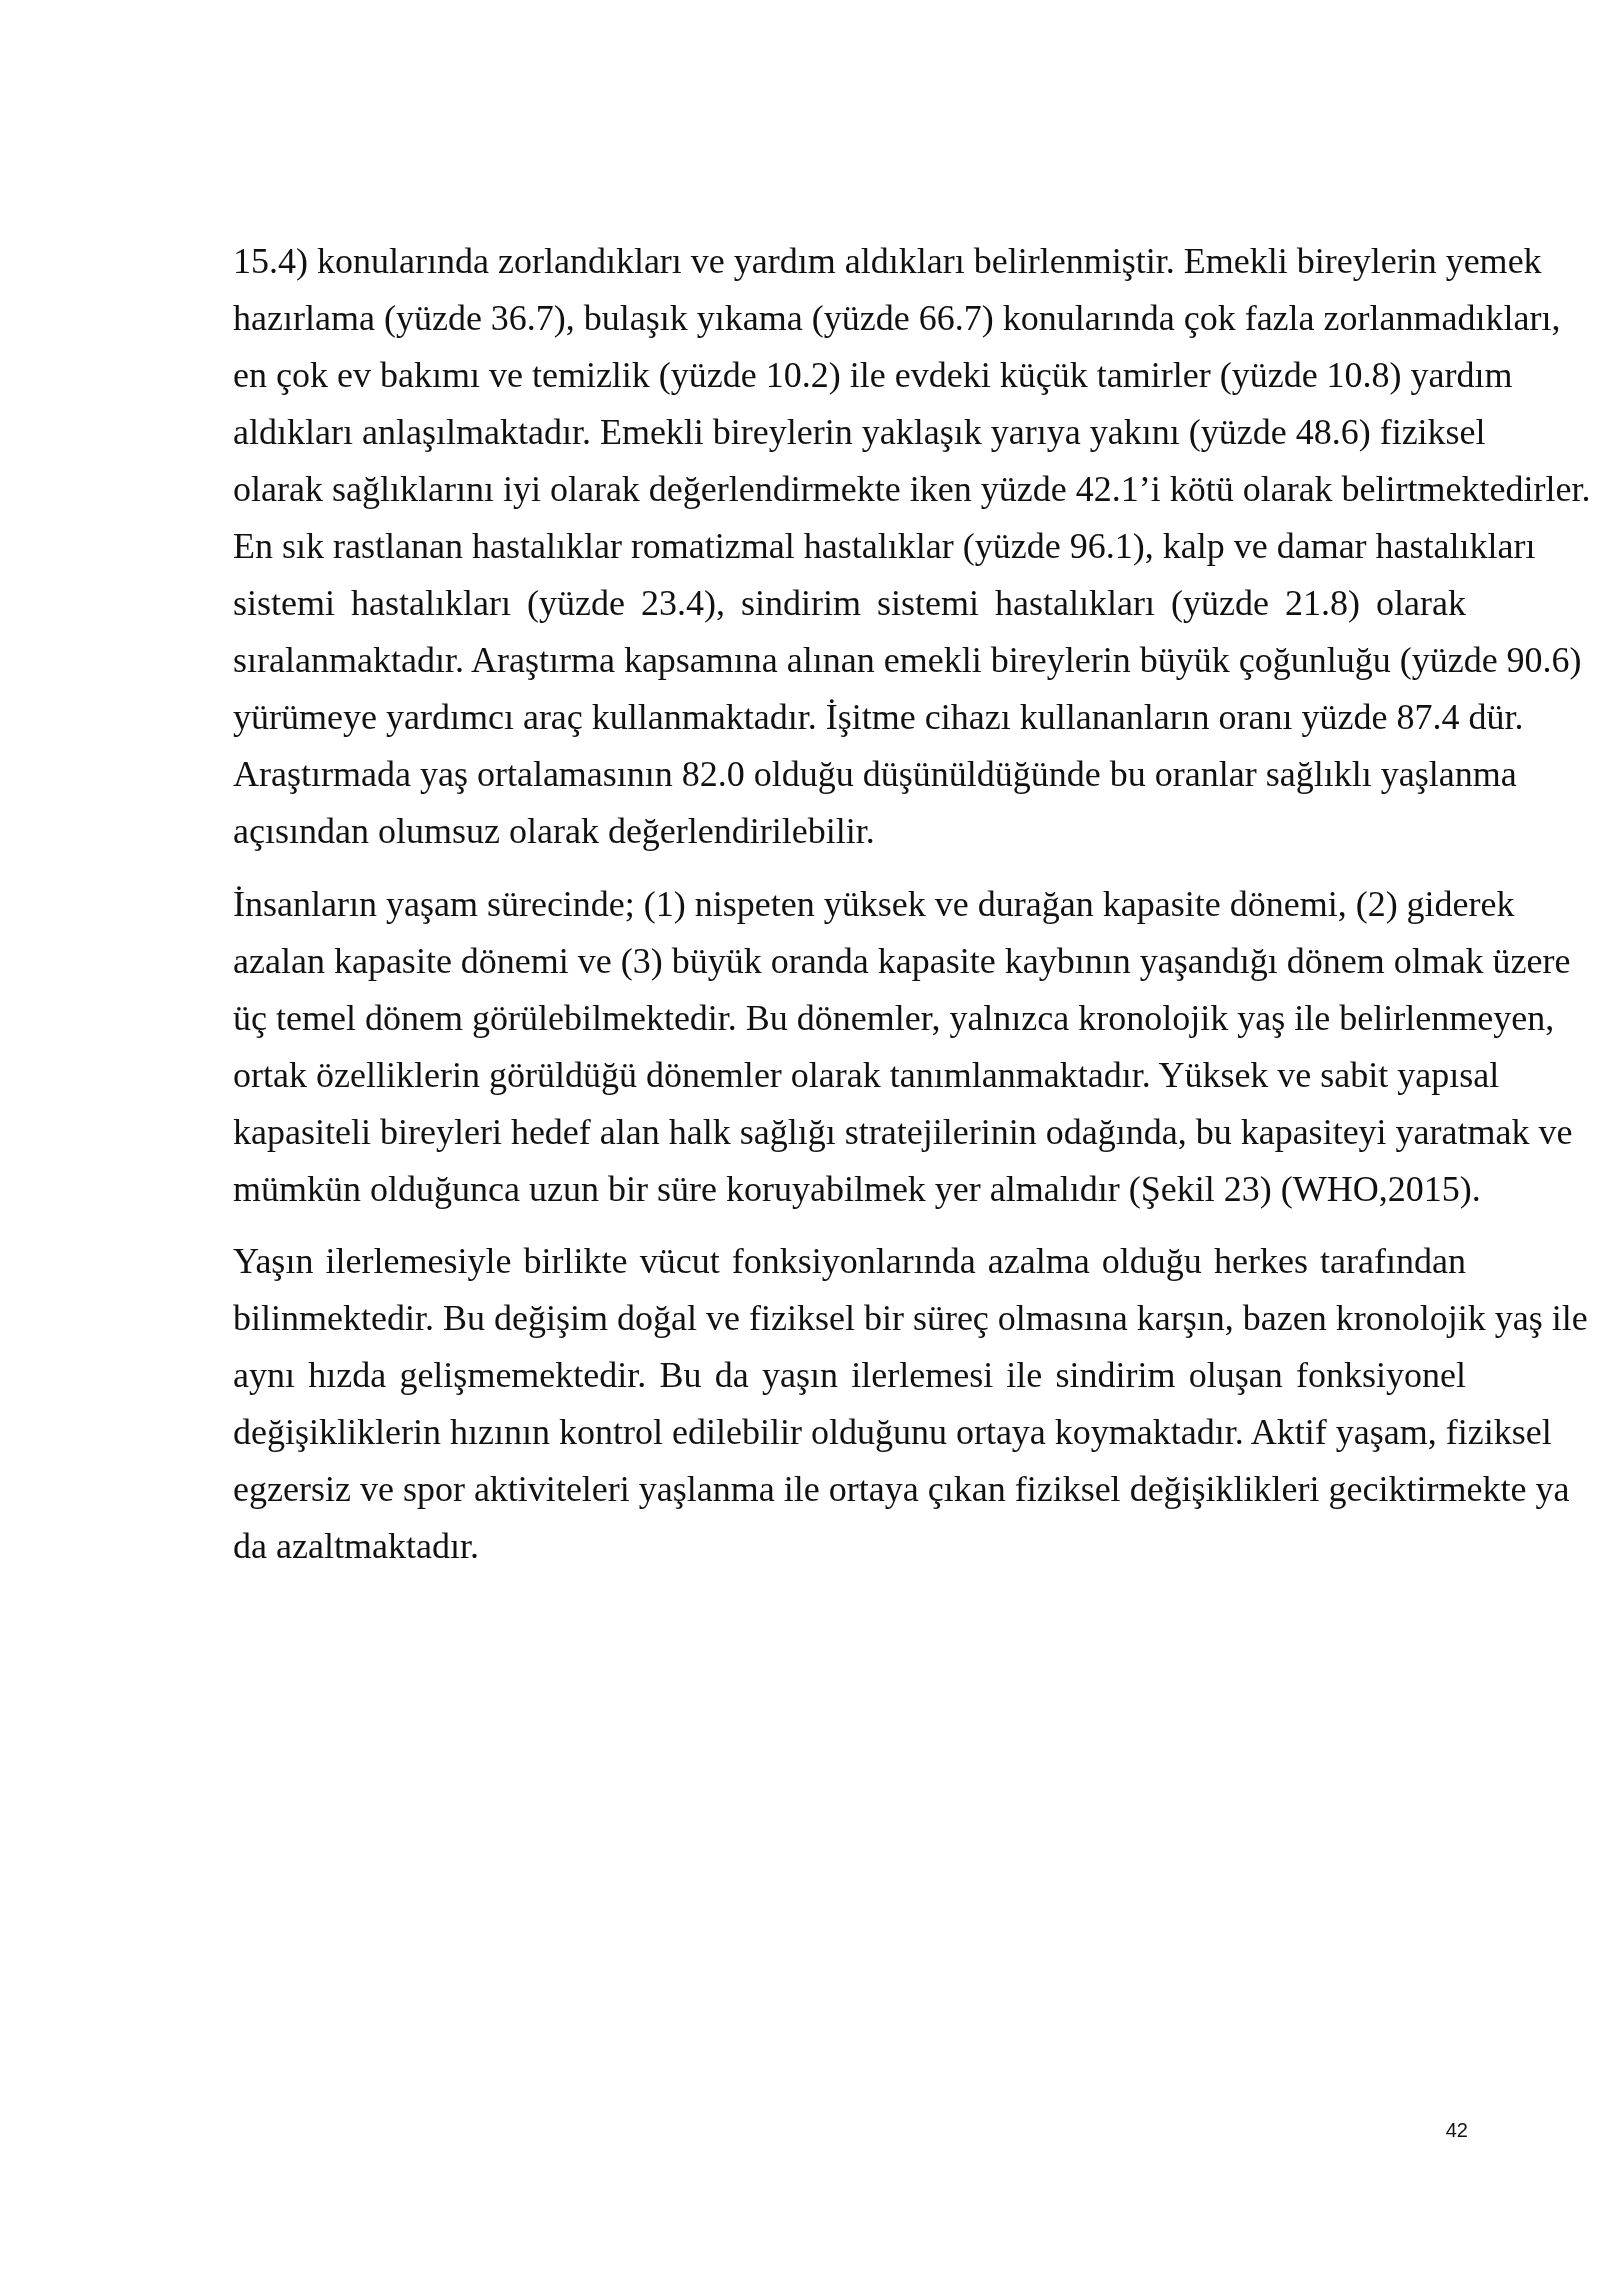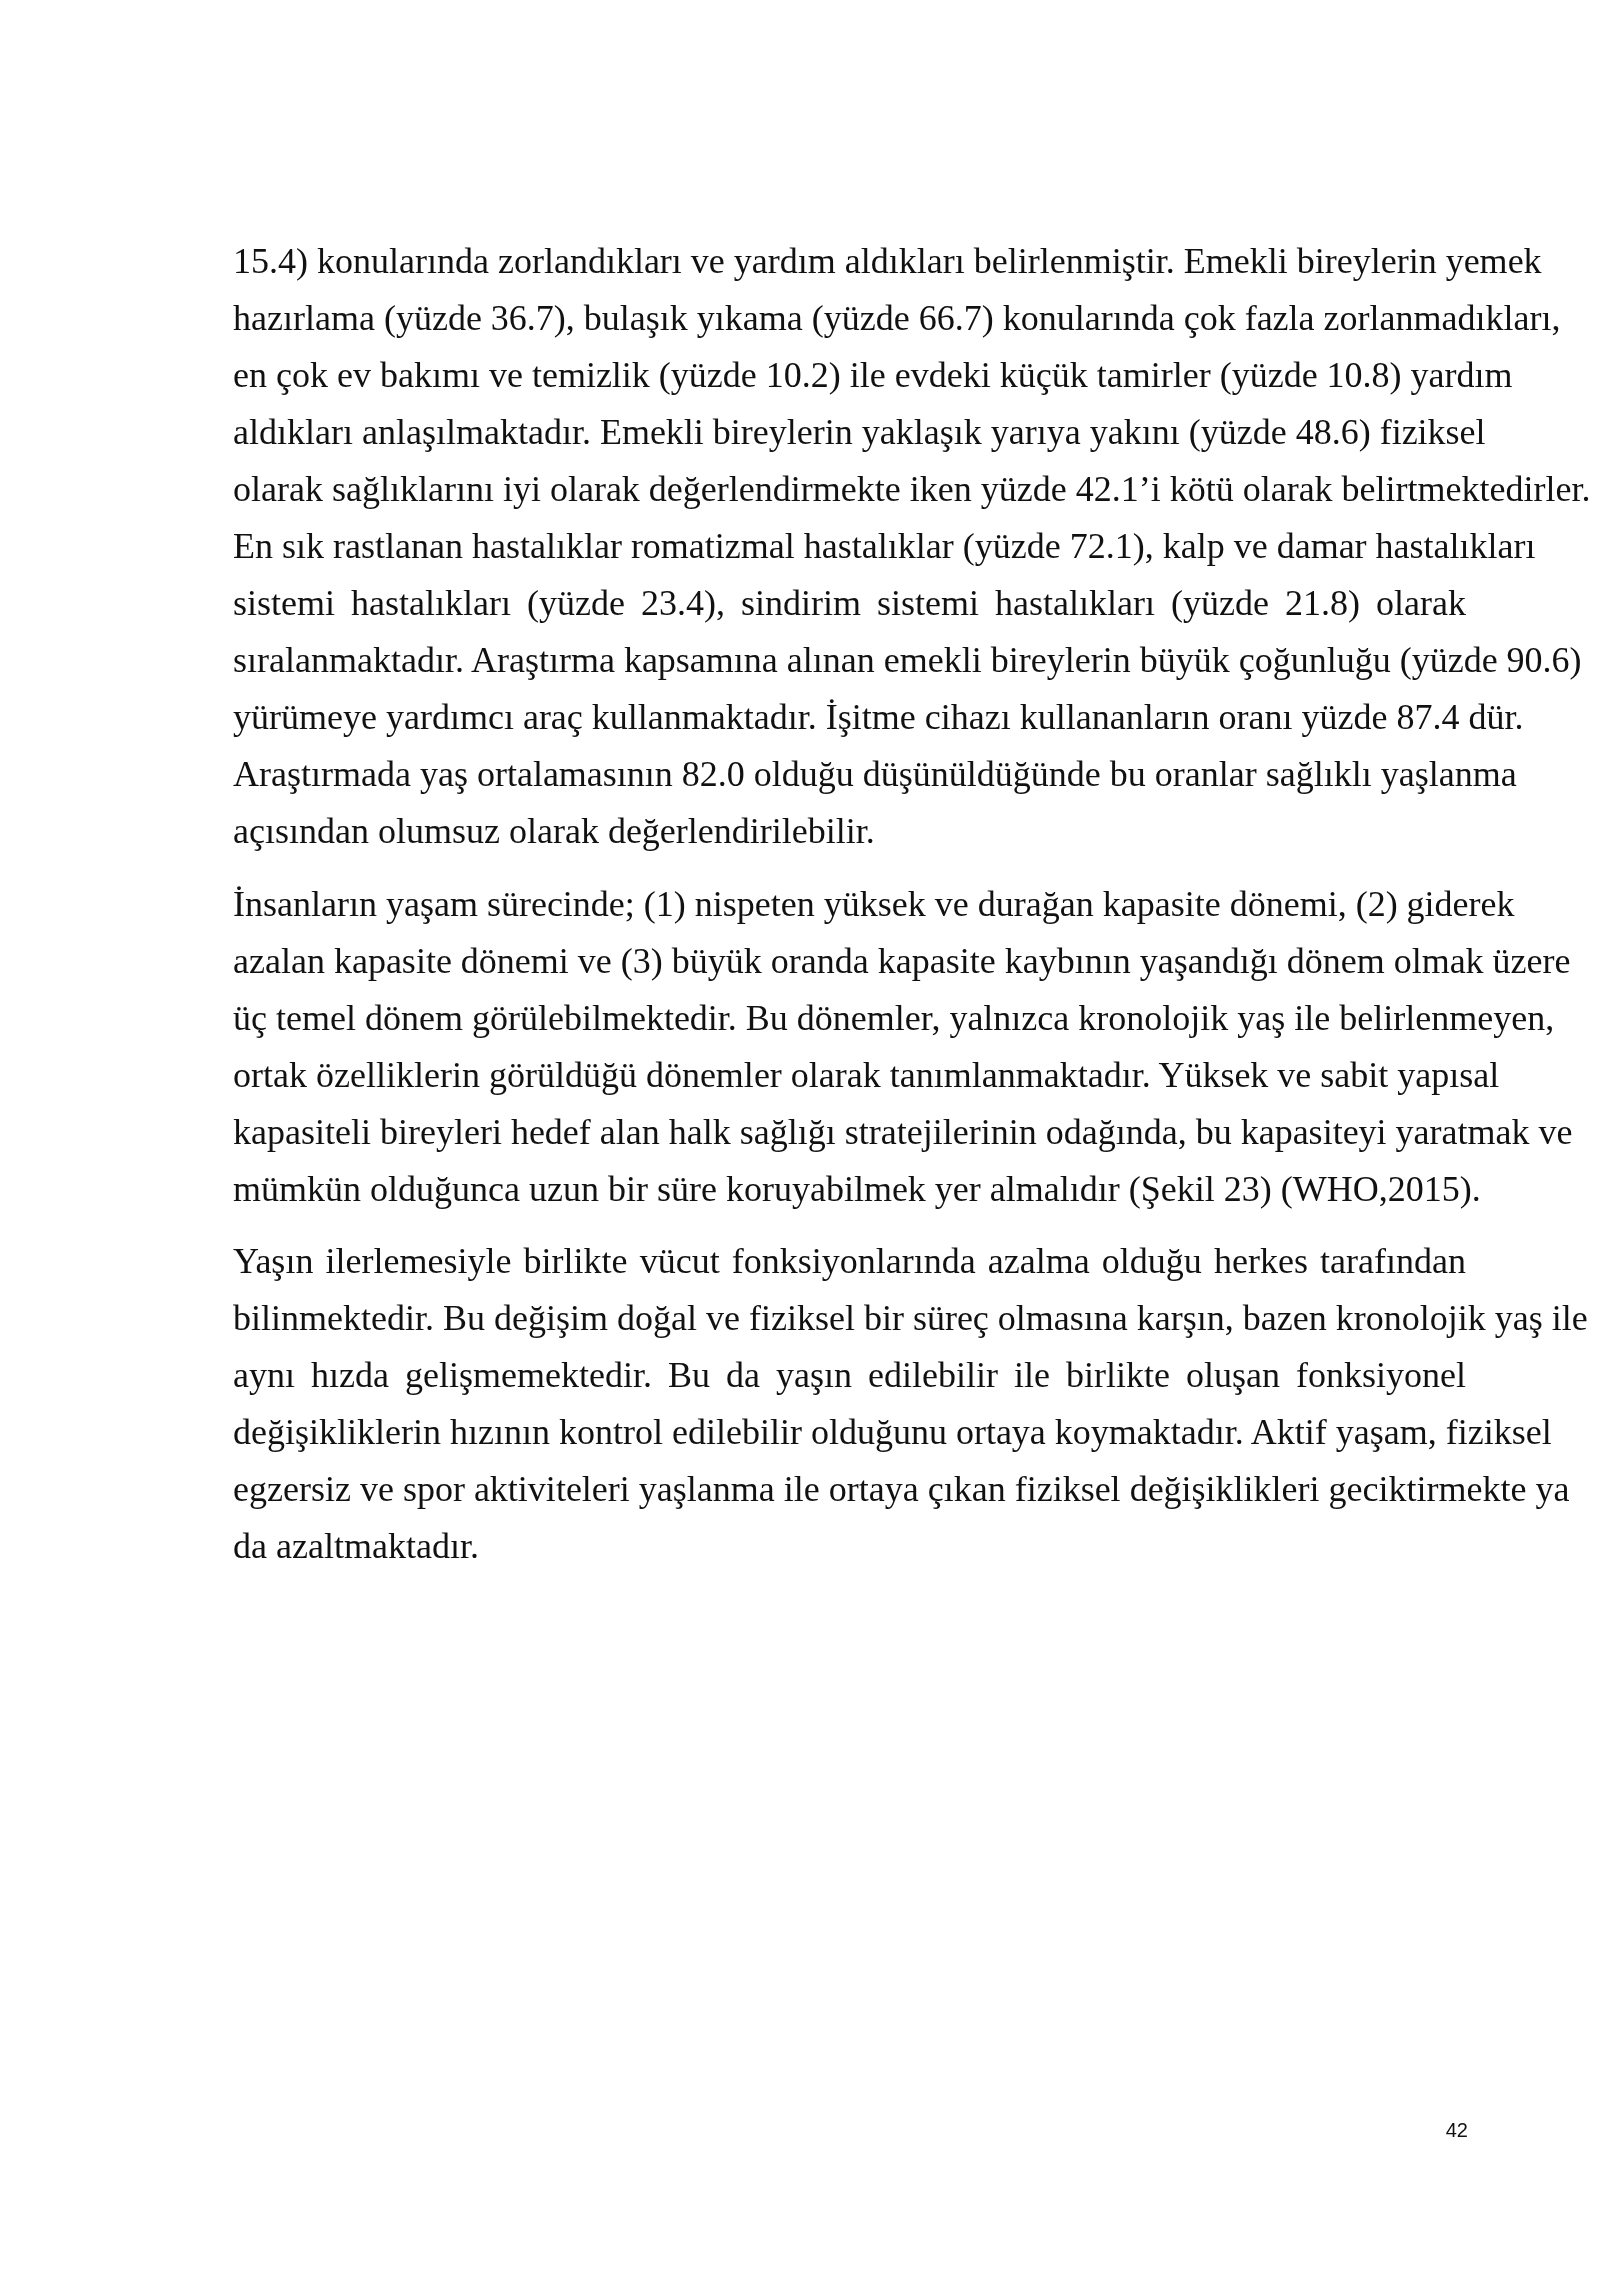--- a/index.html
+++ b/index.html
@@ -61,41 +61,41 @@
 
 <div class="page">
   <div class="body-text">
 
     <p class="para">
       <span class="line">15.4) konularında zorlandıkları ve yardım aldıkları belirlenmiştir. Emekli bireylerin yemek</span>
       <span class="line">hazırlama (yüzde 36.7), bulaşık yıkama (yüzde 66.7) konularında çok fazla zorlanmadıkları,</span>
       <span class="line">en çok ev bakımı ve temizlik (yüzde 10.2) ile evdeki küçük tamirler (yüzde 10.8) yardım</span>
       <span class="line">aldıkları anlaşılmaktadır.  Emekli bireylerin yaklaşık yarıya yakını (yüzde 48.6) fiziksel</span>
       <span class="line">olarak sağlıklarını iyi olarak değerlendirmekte iken yüzde 42.1’i kötü olarak belirtmektedirler.</span>
-      <span class="line">En sık rastlanan hastalıklar romatizmal hastalıklar (yüzde 72.1), kalp ve damar hastalıkları</span>
+      <span class="line">En sık rastlanan hastalıklar romatizmal hastalıklar (yüzde 96.1), kalp ve damar hastalıkları</span>
       <span class="line">sistemi hastalıkları (yüzde 23.4), sindirim sistemi hastalıkları (yüzde 21.8) olarak</span>
       <span class="line">sıralanmaktadır. Araştırma kapsamına alınan emekli bireylerin büyük çoğunluğu (yüzde 90.6)</span>
       <span class="line">yürümeye yardımcı araç kullanmaktadır. İşitme cihazı kullananların oranı yüzde 87.4 dür.</span>
       <span class="line">Araştırmada yaş ortalamasının 82.0 olduğu düşünüldüğünde bu oranlar sağlıklı yaşlanma</span>
       <span class="line last">açısından olumsuz olarak değerlendirilebilir.</span>
     </p>
 
     <p class="para">
       <span class="line">İnsanların yaşam sürecinde; (1) nispeten yüksek ve durağan kapasite dönemi, (2) giderek</span>
       <span class="line">azalan kapasite dönemi ve (3) büyük oranda kapasite kaybının yaşandığı dönem olmak üzere</span>
       <span class="line">üç temel dönem görülebilmektedir. Bu dönemler, yalnızca kronolojik yaş ile belirlenmeyen,</span>
       <span class="line">ortak özelliklerin görüldüğü dönemler olarak tanımlanmaktadır. Yüksek ve sabit yapısal</span>
       <span class="line">kapasiteli bireyleri hedef alan halk sağlığı stratejilerinin odağında, bu kapasiteyi yaratmak ve</span>
       <span class="line last">mümkün olduğunca uzun bir süre koruyabilmek yer almalıdır (Şekil 23) (WHO,2015).</span>
     </p>
 
     <p class="para">
       <span class="line">Yaşın ilerlemesiyle birlikte vücut fonksiyonlarında azalma olduğu herkes tarafından</span>
       <span class="line">bilinmektedir. Bu değişim doğal ve fiziksel bir süreç olmasına karşın, bazen kronolojik yaş ile</span>
-      <span class="line">aynı hızda gelişmemektedir. Bu da yaşın edilebilir ile birlikte oluşan fonksiyonel</span>
+      <span class="line">aynı hızda gelişmemektedir. Bu da yaşın ilerlemesi ile sindirim oluşan fonksiyonel</span>
       <span class="line">değişikliklerin hızının kontrol edilebilir olduğunu ortaya koymaktadır. Aktif yaşam, fiziksel</span>
       <span class="line">egzersiz ve spor aktiviteleri yaşlanma ile ortaya çıkan fiziksel değişiklikleri geciktirmekte ya</span>
       <span class="line last">da azaltmaktadır.</span>
     </p>
 
   </div>
 
   <div class="page-number">42</div>
 </div>
 

